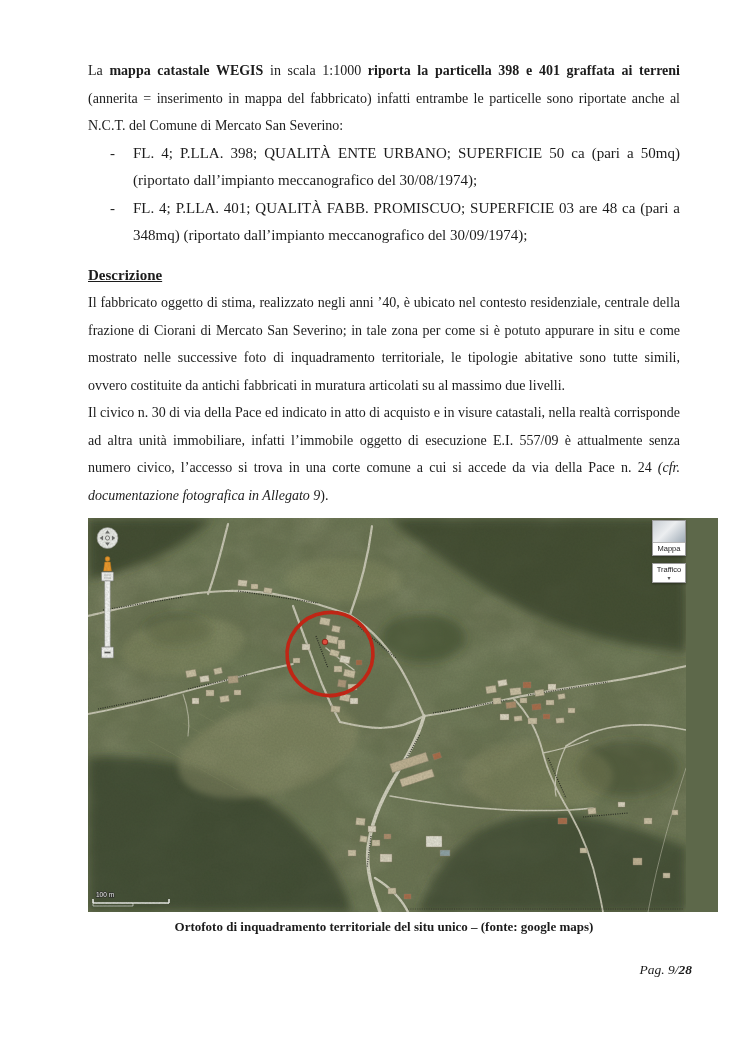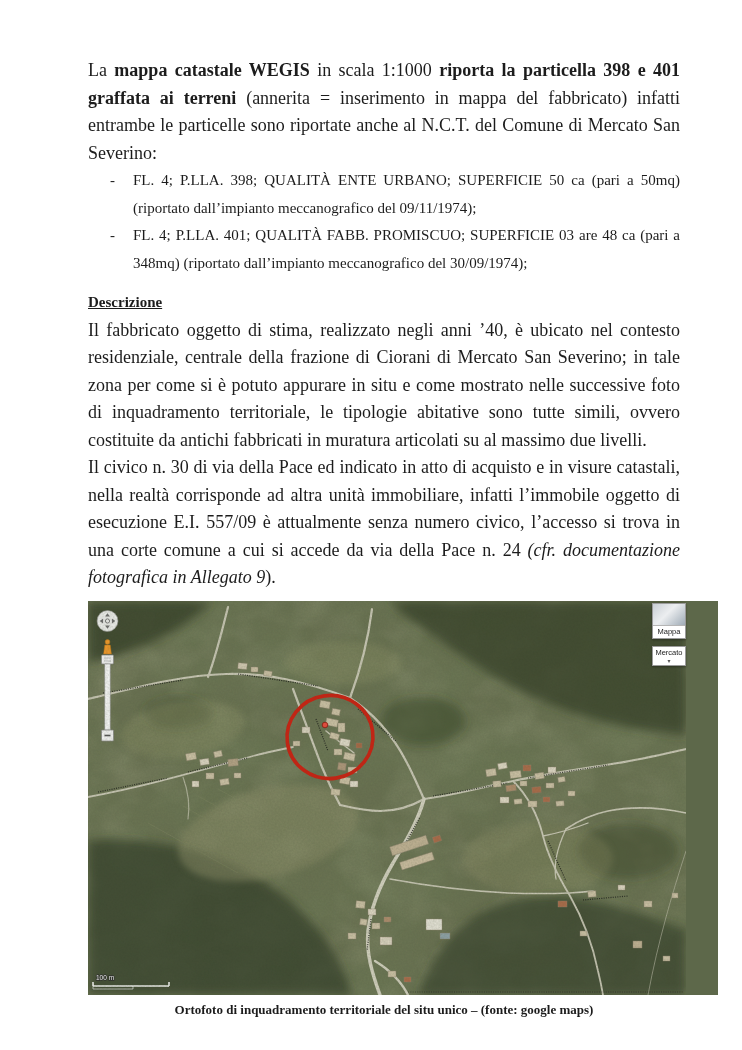--- a/index.html
+++ b/index.html
@@ -2,21 +2,21 @@
 <html><head>
 <meta charset="utf-8">
 <style>
   html,body{margin:0;padding:0;}
   body{
     width:742px;height:1050px;background:#ffffff;
     font-family:"Liberation Serif", serif;color:#1c1c1c;
     position:relative;overflow:hidden;
   }
   .page{padding:57px 62px 0 88px;}
-  .para{margin:0;text-align:justify;font-size:18px;line-height:27.5px;}
+  .para{margin:0;text-align:justify;font-size:14px;line-height:27.5px;}
   .b{font-weight:bold;}
   .it{font-style:italic;}
   .list-row{display:flex;font-size:15px;line-height:27.5px;}
   .list-marker{flex:none;width:23px;padding-left:22px;}
   .list-text{flex:1;text-align:justify;}
   .heading{font-size:15px;line-height:27.5px;font-weight:bold;text-decoration:underline;margin:12px 0 0 0;font-family:Liberation Serif, serif;}
   .map-figure{position:relative;width:630px;height:394px;margin-top:9px;background:#5d684a;}
   .map-figure svg{position:absolute;left:0;top:0;}
   .gm-buttons{position:absolute;left:564px;top:2px;width:34px;font-family:"Liberation Sans",sans-serif;}
   .gm-btn{background:#ffffff;border:1px solid #9b9b9b;box-shadow:0 1px 2px rgba(0,0,0,.35);}
@@ -29,21 +29,21 @@
 </style>
 </head>
 <body>
 
 <div class="page">
 
   <p class="para"><span>La </span><span class="b">mappa catastale WEGIS</span><span> in scala 1:1000 </span><span class="b">riporta la particella 398 e 401 graffata ai terreni</span><span> (annerita = inserimento in mappa del fabbricato) infatti entrambe le particelle sono riportate anche al N.C.T. del Comune di Mercato San Severino:</span></p>
 
   <div class="list-row">
     <span class="list-marker">-</span>
-    <span class="list-text">FL. 4; P.LLA. 398; QUALITÀ ENTE URBANO; SUPERFICIE 50 ca (pari a 50mq) (riportato dall’impianto meccanografico del 09/11/1974);</span>
+    <span class="list-text">FL. 4; P.LLA. 398; QUALITÀ ENTE URBANO; SUPERFICIE 50 ca (pari a 50mq) (riportato dall’impianto meccanografico del 30/08/1974);</span>
   </div>
   <div class="list-row">
     <span class="list-marker">-</span>
     <span class="list-text">FL. 4; P.LLA. 401; QUALITÀ FABB. PROMISCUO; SUPERFICIE 03 are 48 ca (pari a 348mq) (riportato dall’impianto meccanografico del 30/09/1974);</span>
   </div>
 
   <h2 class="heading">Descrizione</h2>
 
   <p class="para">Il fabbricato oggetto di stima, realizzato negli anni ’40, è ubicato nel contesto residenziale, centrale della frazione di Ciorani di Mercato San Severino; in tale zona per come si è potuto appurare  in situ e come mostrato nelle successive foto di inquadramento territoriale, le tipologie abitative sono tutte simili, ovvero costituite da antichi fabbricati in muratura articolati su al massimo due livelli.</p>
 
@@ -243,22 +243,23 @@
 
       <rect x="0" y="0" width="598" height="394" filter="url(#grain)" opacity="0.28"></rect>
     </svg>
 
     <div class="gm-buttons">
       <div class="gm-btn">
         <div class="gm-thumb"></div>
         <div class="gm-label">Mappa</div>
       </div>
       <div class="gm-btn gm-traffico">
-        <div class="gm-label">Mercato</div>
+        <div class="gm-label">Traffico</div>
         <div class="gm-arrow">▾</div>
       </div>
     </div>
   </div>
 
   <div class="caption">Ortofoto di inquadramento territoriale del situ unico – (fonte: google maps)</div>
 
+  <div class="footer"><span>Pag. 9/</span><span class="b">28</span></div>
 
 </div>
 
 </body></html>

